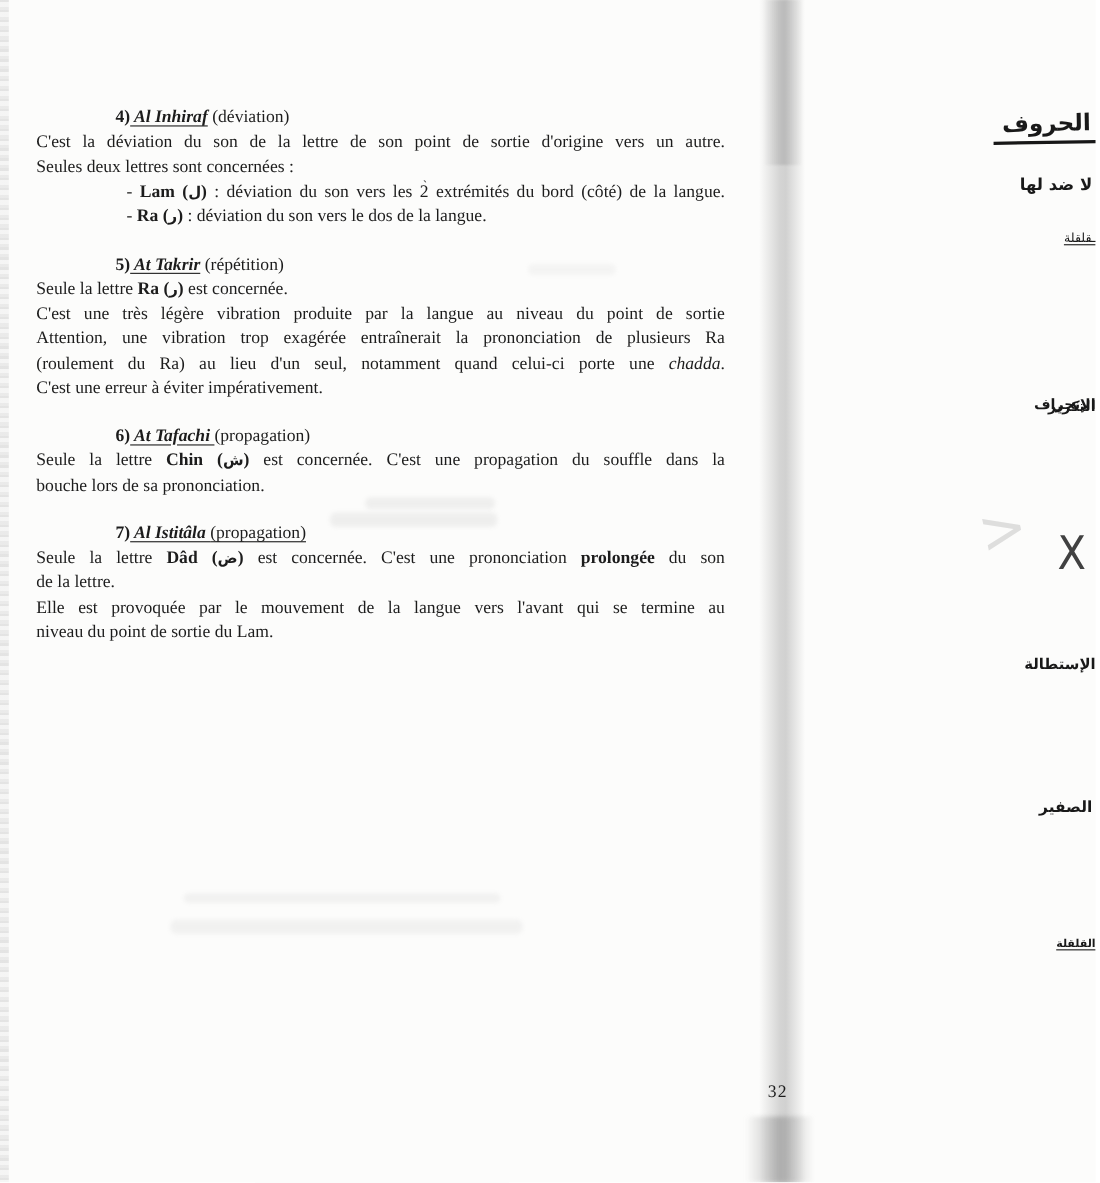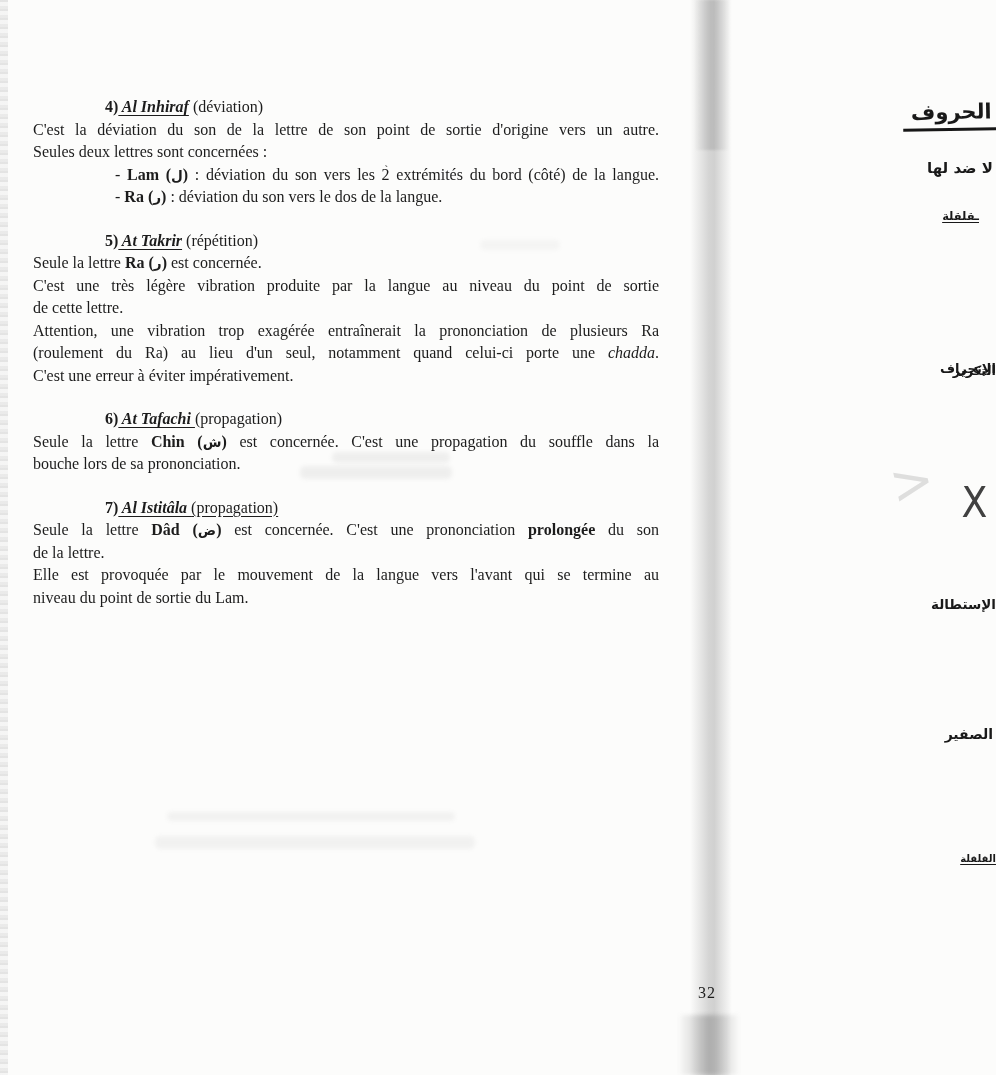--- a/index.html
+++ b/index.html
@@ -53,21 +53,21 @@
     position:absolute;left:0;top:984px;width:716px;text-align:right;
     font-size:16px;letter-spacing:1px;
   }
   
   .mn{
     position:absolute;direction:rtl;white-space:nowrap;
     font-family:"DejaVu Sans",sans-serif;color:#191919;
   }
   .mn0{top:100px;right:0px;font-size:21px;font-weight:bold;border-bottom:3px solid #171717;padding:0 4px 4px 8px;letter-spacing:.5px;transform:rotate(-1deg);}
   .mn1{top:159px;right:3px;font-size:15px;font-weight:bold;}
-  .mn2{top:209px;right:17px;font-size:11.5px;font-weight:bold;text-decoration:underline;text-underline-offset:2px;margin-left:44px;}
+  .mn2{top:209px;right:0px;font-size:11.5px;font-weight:normal;text-decoration:underline;text-underline-offset:2px;margin-left:44px;}
   .mn3{top:341px;right:0px;font-size:13px;font-weight:bold;margin-top:20px;}
   .mn4{top:363px;right:0px;font-size:13px;font-weight:bold;}
   .mn5{top:478px;right:7px;font-size:42px;font-weight:400;color:#414141;font-family:"DejaVu Sans",sans-serif;transform:scaleX(.9);}
   .mn6{top:452px;right:62px;font-size:52px;color:#c6c6c6;opacity:.55;transform:rotate(-12deg) scaleY(1.05);font-family:"DejaVu Sans",sans-serif;}
   .mn7{top:596px;right:0px;font-size:13.5px;font-weight:bold;}
   .mn8{top:726px;right:3px;font-size:14px;font-weight:bold;}
   .mn9{top:853px;right:0px;font-size:10px;font-weight:bold;text-decoration:underline;text-underline-offset:2px;}
   
   .smudge{position:absolute;background:#999;opacity:.13;filter:blur(2px);border-radius:5px;}
   .sm-a{left:332px;top:452px;width:118px;height:11px;}
@@ -96,21 +96,20 @@
         <div class="heading"><span class="b">4)</span><span class="b i u"> Al Inhiraf</span><span> (déviation)</span></div>
         <div class="line just"><span>C'est la déviation du son de la lettre de son point de sortie d'origine vers un autre.</span></div>
         <div class="line"><span>Seules deux lettres sont concernées :</span></div>
         <div class="line just ind"><span>- </span><span class="b">Lam (</span><span class="b ar">ل</span><span class="b">)</span><span> : déviation du son vers les </span><span class="mk">2</span><span> extrémités du bord (côté) de la langue.</span></div>
         <div class="line ind"><span>- </span><span class="b">Ra (</span><span class="b ar">ر</span><span class="b">)</span><span> : déviation du son vers le dos de la langue.</span></div>
       </div>
       <div class="section">
         <div class="heading"><span class="b">5)</span><span class="b i u"> At Takrir</span><span> (répétition)</span></div>
         <div class="line"><span>Seule la lettre </span><span class="b">Ra (</span><span class="b ar">ر</span><span class="b">)</span><span> est concernée.</span></div>
         <div class="line just"><span>C'est une très légère vibration produite par la langue au niveau du point de sortie</span></div>
-        <div class="line"><span>de cette lettre.</span></div>
         <div class="line just"><span>Attention, une vibration trop exagérée entraînerait la prononciation de plusieurs Ra</span></div>
         <div class="line just"><span>(roulement du Ra) au lieu d'un seul,  notamment quand celui-ci porte une </span><span class="i">chadda</span><span>.</span></div>
         <div class="line"><span>C'est une erreur à éviter impérativement.</span></div>
       </div>
       <div class="section">
         <div class="heading"><span class="b">6)</span><span class="b i u"> At Tafachi </span><span>(propagation)</span></div>
         <div class="line just"><span>Seule la lettre </span><span class="b">Chin (</span><span class="b ar">ش</span><span class="b">)</span><span> est concernée. C'est une propagation du souffle dans la</span></div>
         <div class="line"><span>bouche lors de sa prononciation.</span></div>
       </div>
       <div class="section">

